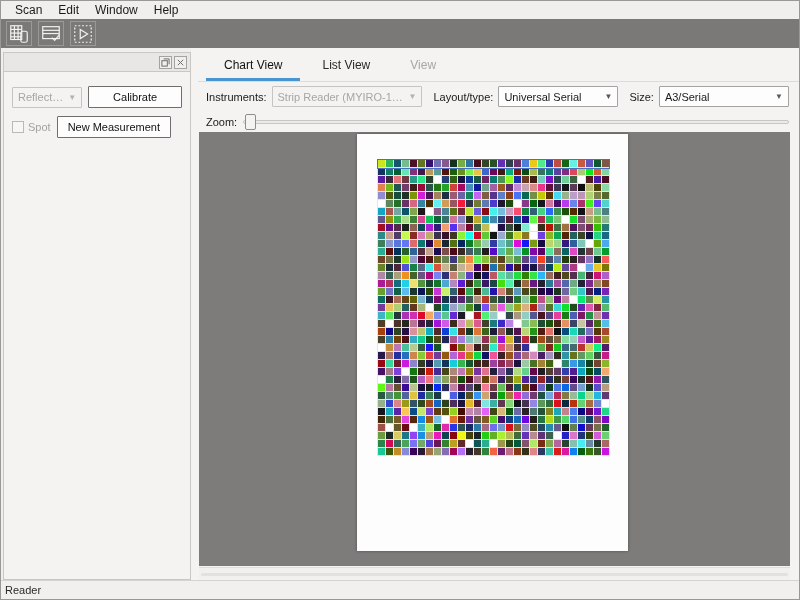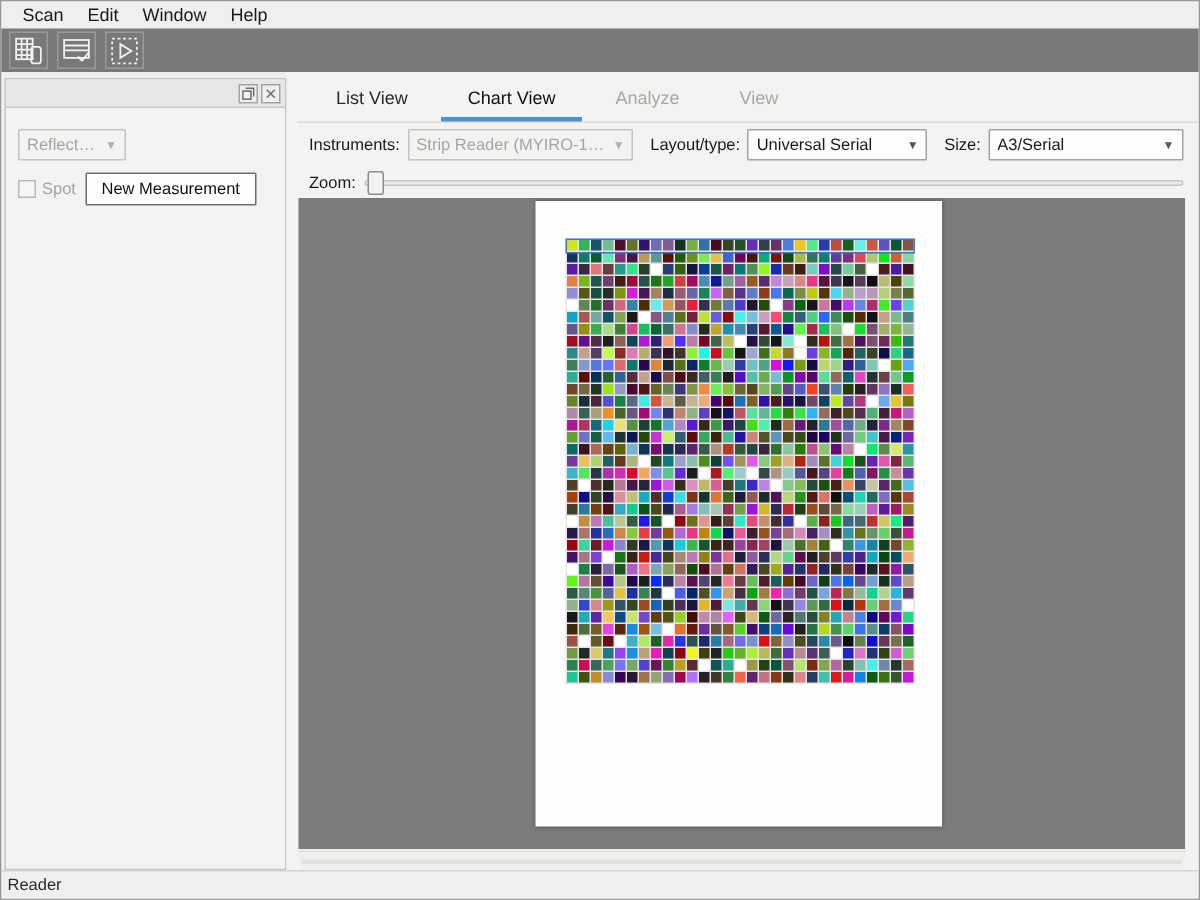--- a/index.html
+++ b/index.html
@@ -140,37 +140,37 @@
             </svg>
           </button>
         </div>
       </div>
       <div class="dock-body">
         <div class="dock-row">
           <div class="combo disabled" style="width:72px;">
             <span class="val">Reflective</span>
             <span class="arrow">▼</span>
           </div>
+          <button class="btn" style="width:96px;">Calibrate</button>
         </div>
         <div class="dock-row">
           <span class="check-wrap">
             <span class="check-box"></span>
             <span class="check-label">Spot</span>
           </span>
           <button class="btn">New Measurement</button>
         </div>
       </div>
     </div>
 
     <div class="right">
 
       <div class="tabbar">
+          <span class="tab active">Chart View</span>
           <span class="tab">List View</span>
-          <span class="tab active">Chart View</span>
-          <span class="tab disabled">Analyze</span>
           <span class="tab disabled">View</span>
         </div>
 
       <div class="controls">
         <span class="ctl-label">Instruments:</span>
         <div class="combo disabled" style="width:172px;">
           <span class="val">Strip Reader (MYIRO-1, FD-7/5BT, i1Pro)</span>
           <span class="arrow">▼</span>
         </div>
         <span class="ctl-label" style="margin-left:6px;">Layout/type:</span>

